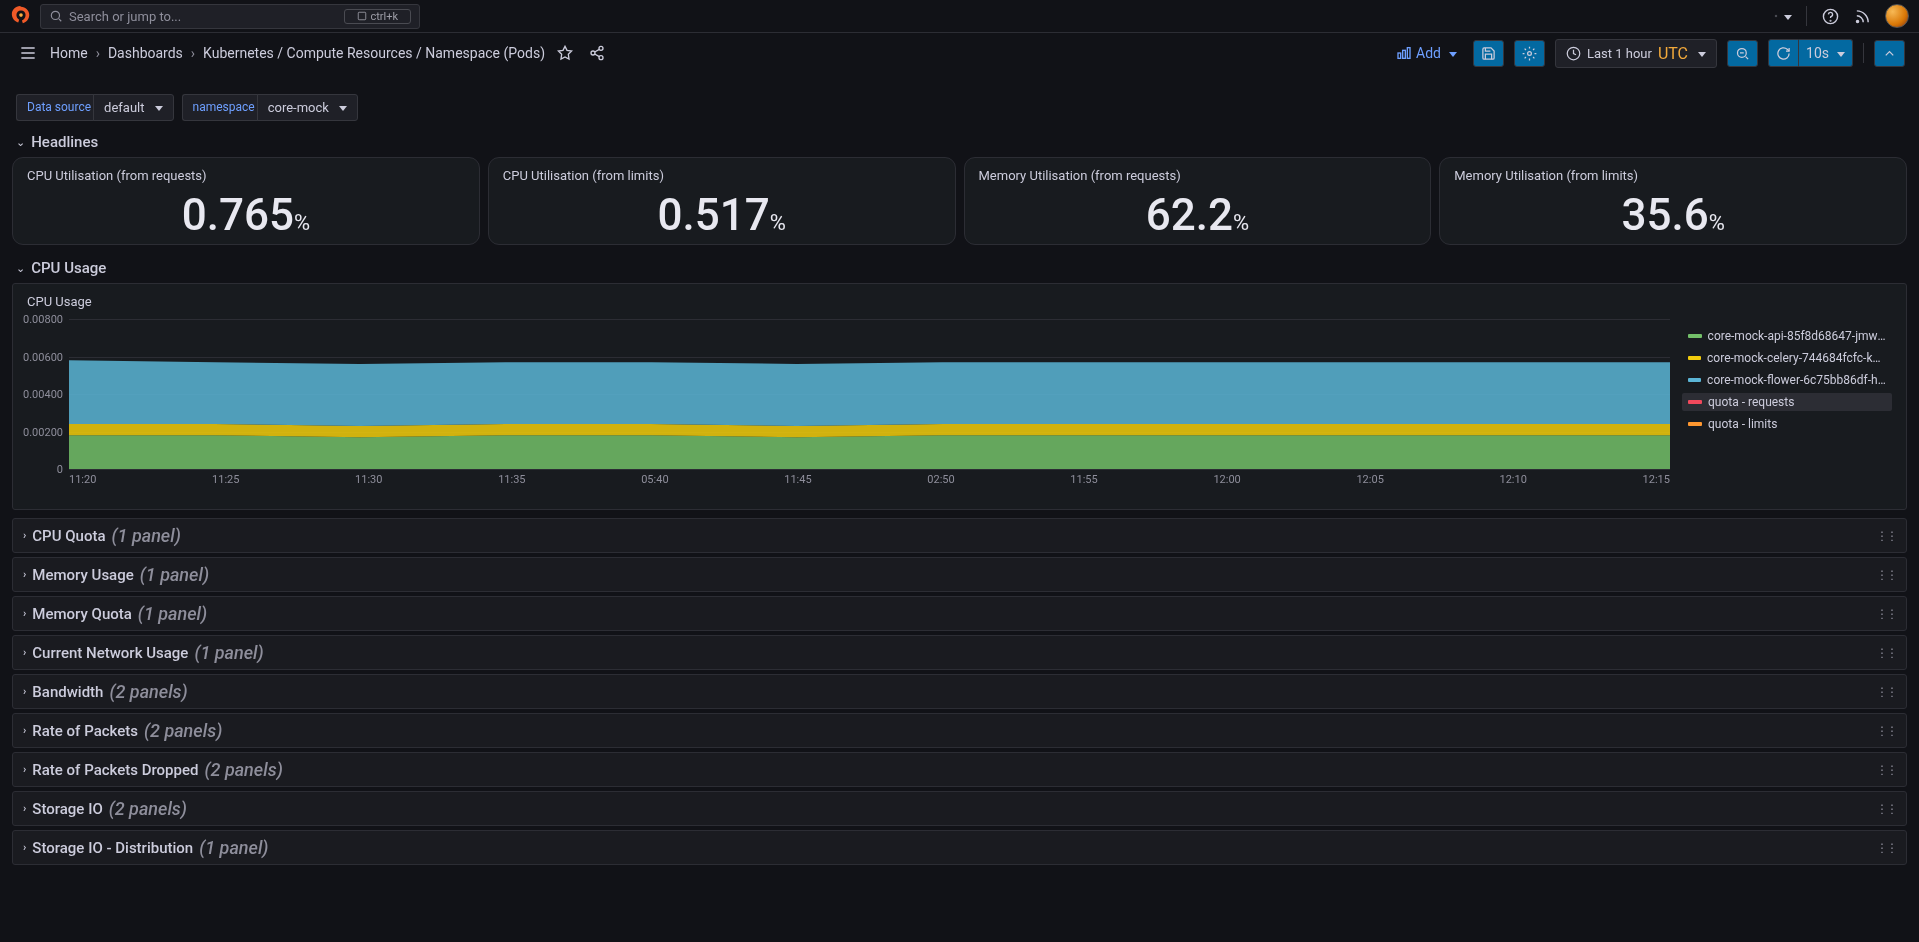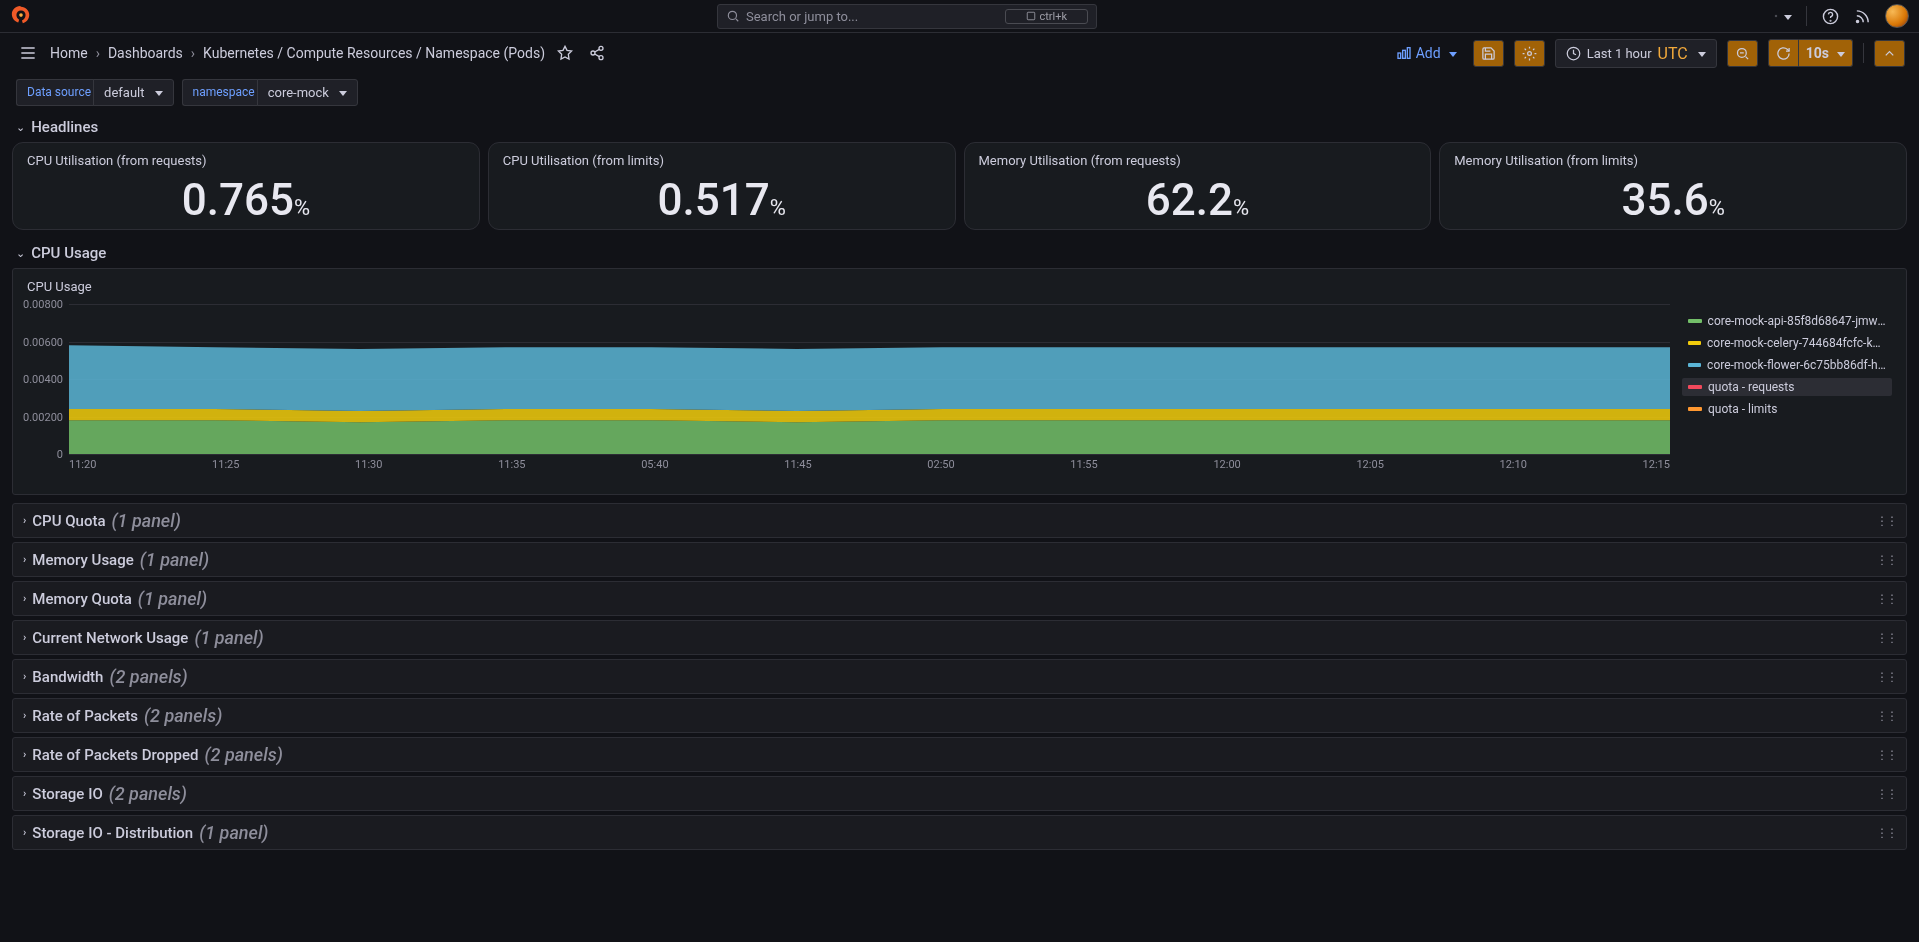--- a/index.html
+++ b/index.html
@@ -1,51 +1,51 @@
 <!DOCTYPE html>
 <html><head>
 <meta charset="utf-8">
 <style>
 * { margin: 0; padding: 0; box-sizing: border-box; }
 body { background: #111217; color: #ccccdc; font-family: -apple-system, BlinkMacSystemFont, "Segoe UI", Roboto, sans-serif; font-size: 14px; width: 1919px; height: 942px; overflow: hidden; }
 
 
 .topbar { height: 33px; display: flex; align-items: center; padding: 0 10px; border-bottom: 1px solid #2c2d34; }
 .logo { width: 22px; height: 22px; margin-right: 8px; }
-.topbar-center { flex: 1; display: flex; justify-content: center; }
+.topbar-center { flex: 1; display: flex; }
 .search-box { display:flex; align-items:center; gap:6px; background: #1f2027; border: 1px solid #35363d; border-radius: 3px; width: 380px; padding: 4px 8px; color: #8e8e9b; font-size: 13px; }
-.search-box .kbd { border: 1px solid #4a4b52; border-radius: 3px; font-size: 11px; padding: 0 20px; color: #9e9ea8; margin-left:auto; display:flex; align-items:center; gap:3px; }
+.search-box .kbd { border: 1px solid #4a4b52; border-radius: 3px; font-size: 11px; padding: 0 12px; color: #9e9ea8; margin-left:auto; display:flex; align-items:center; gap:3px; }
 .topbar-right { display: flex; align-items: center; gap: 14px; }
 .top-icon { width: 18px; height: 18px; color: #ccccdc; cursor: pointer; display:flex; align-items:center; justify-content:center;}
 .top-plus { display:flex; align-items:center; gap:2px; }
 .vdiv { width:1px; height:20px; background:#35363d; }
 .avatar { width: 24px; height: 24px; border-radius: 50%; background: radial-gradient(circle at 30% 30%, #f7b955, #d97706 60%, #7c2d12); border: 1px solid #555; }
 
 
 .navbar { height: 40px; display: flex; align-items: center; padding: 0 14px; gap: 8px; }
 .menu-btn { padding: 4px; cursor:pointer; }
 .crumb { color: #ccccdc; cursor:pointer; }
 .crumb-sep { color: #8e8e9b; }
 .crumb-last { color: #ccccdc; }
 .nav-icon { color:#ccccdc; cursor:pointer; padding:4px; display:flex; align-items:center;}
 .navbar-right { margin-left: auto; display: flex; align-items:center; gap: 10px; justify-content: flex-end; }
 .add-btn { display:flex; align-items:center; gap:4px; color:#6e9fff; cursor:pointer; padding:4px 6px;}
 .add-btn svg{color:#6e9fff;}
 .time-btn { display:flex; align-items:center; gap:6px; background:#1f2027; border:1px solid #35363d; border-radius:3px; padding:4px 10px; cursor:pointer; font-size:13px;}
 .utc { color:#f2a93b; font-size:16px;}
-.square-btn { background:#a16207; border:1px solid #35363d; border-radius:3px; padding:5px 7px; cursor:pointer; display:flex; align-items:center;font-weight:bold;}
+.square-btn { background:#0369a1; border:1px solid #35363d; border-radius:3px; padding:5px 7px; cursor:pointer; display:flex; align-items:center;}
 .refresh-group { display:flex; }
 .refresh-group .square-btn:first-child{border-top-right-radius:0;border-bottom-right-radius:0;}
 .refresh-group .square-btn:last-child{border-top-left-radius:0;border-bottom-left-radius:0;border-left:none; gap:4px;}
 
 
 .var-row { padding: 6px 16px; display:flex; align-items:center; gap:8px;}
 .var-label { color:#6e9fff; background:#1f2027; border:1px solid #35363d; padding:5px 10px; border-radius:3px 0 0 3px; font-size:12px; border-right:none;}
 .var-select { background:#1f2027; border:1px solid #35363d; padding:5px 10px; border-radius:0 3px 3px 0; font-size:13px; display:flex; align-items:center; gap:6px; cursor:pointer; margin-left:-8px;}
-.var-group{display:flex;}
+.var-group{display:flex;margin-top:15px;}
 
 
 .content { padding: 0 12px; }
 .row-header { display:flex; align-items:center; gap:6px; padding:6px 4px; cursor:pointer; font-size:15px; font-weight:500;}
 .row-header.collapsed { background:#1a1b20; border:1px solid #2c2d34; border-radius:3px; margin-top:4px; padding:6px 10px;}
 .row-header .chev { font-size:11px;}
 .panel-count { color:#8e8e9b; font-style:italic; font-size:18px; }
 .drag-handle { margin-left:auto; color:#8e8e9b; cursor:grab; font-size:12px; letter-spacing:-2px;}
 
 

